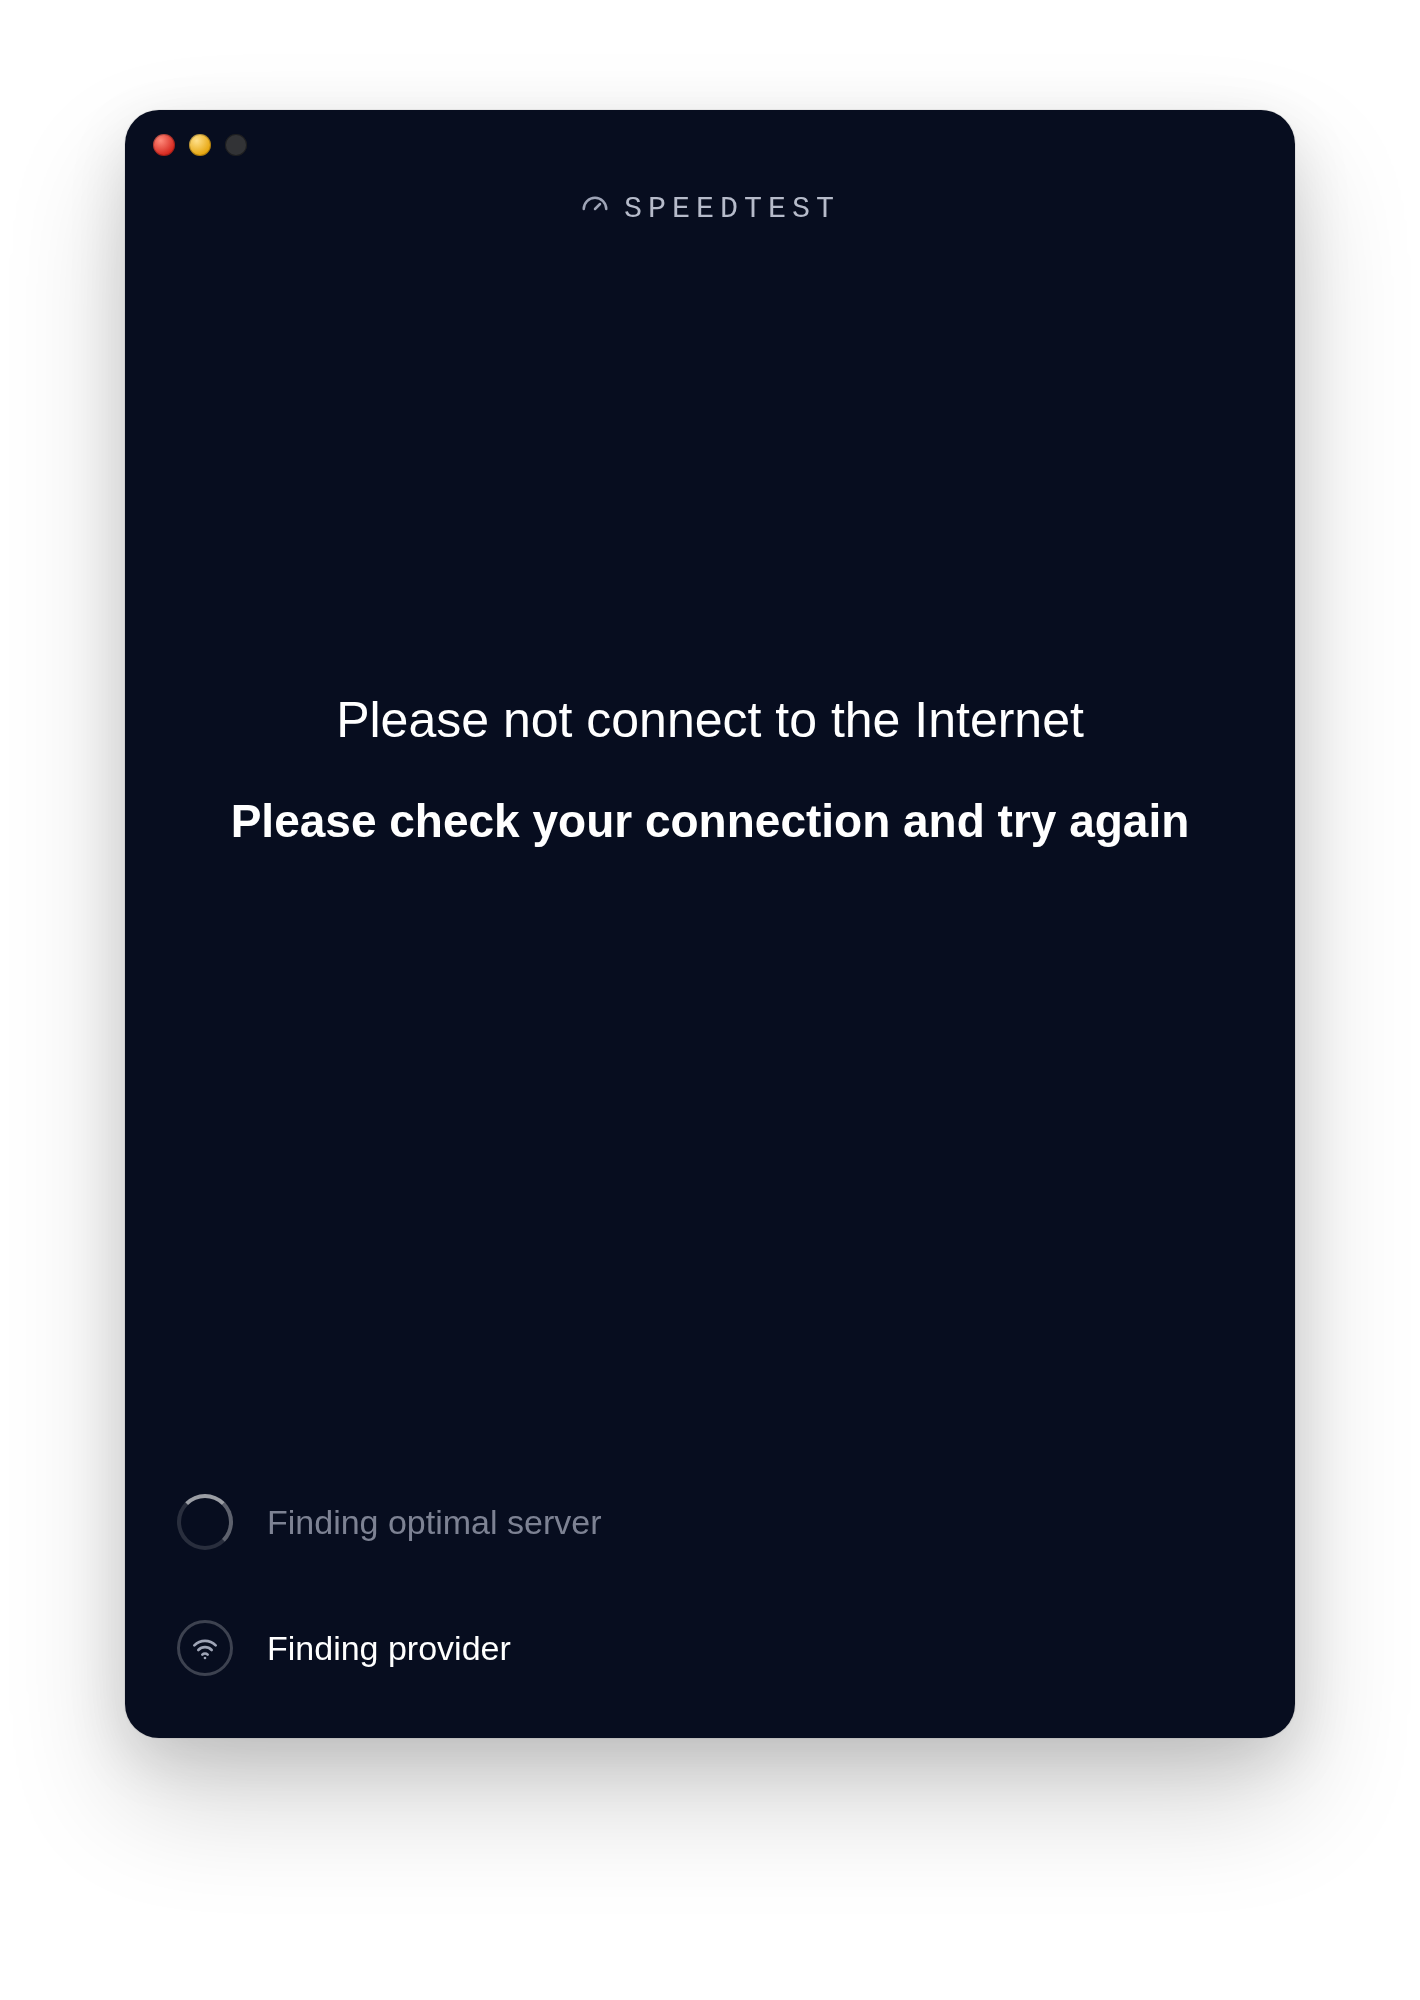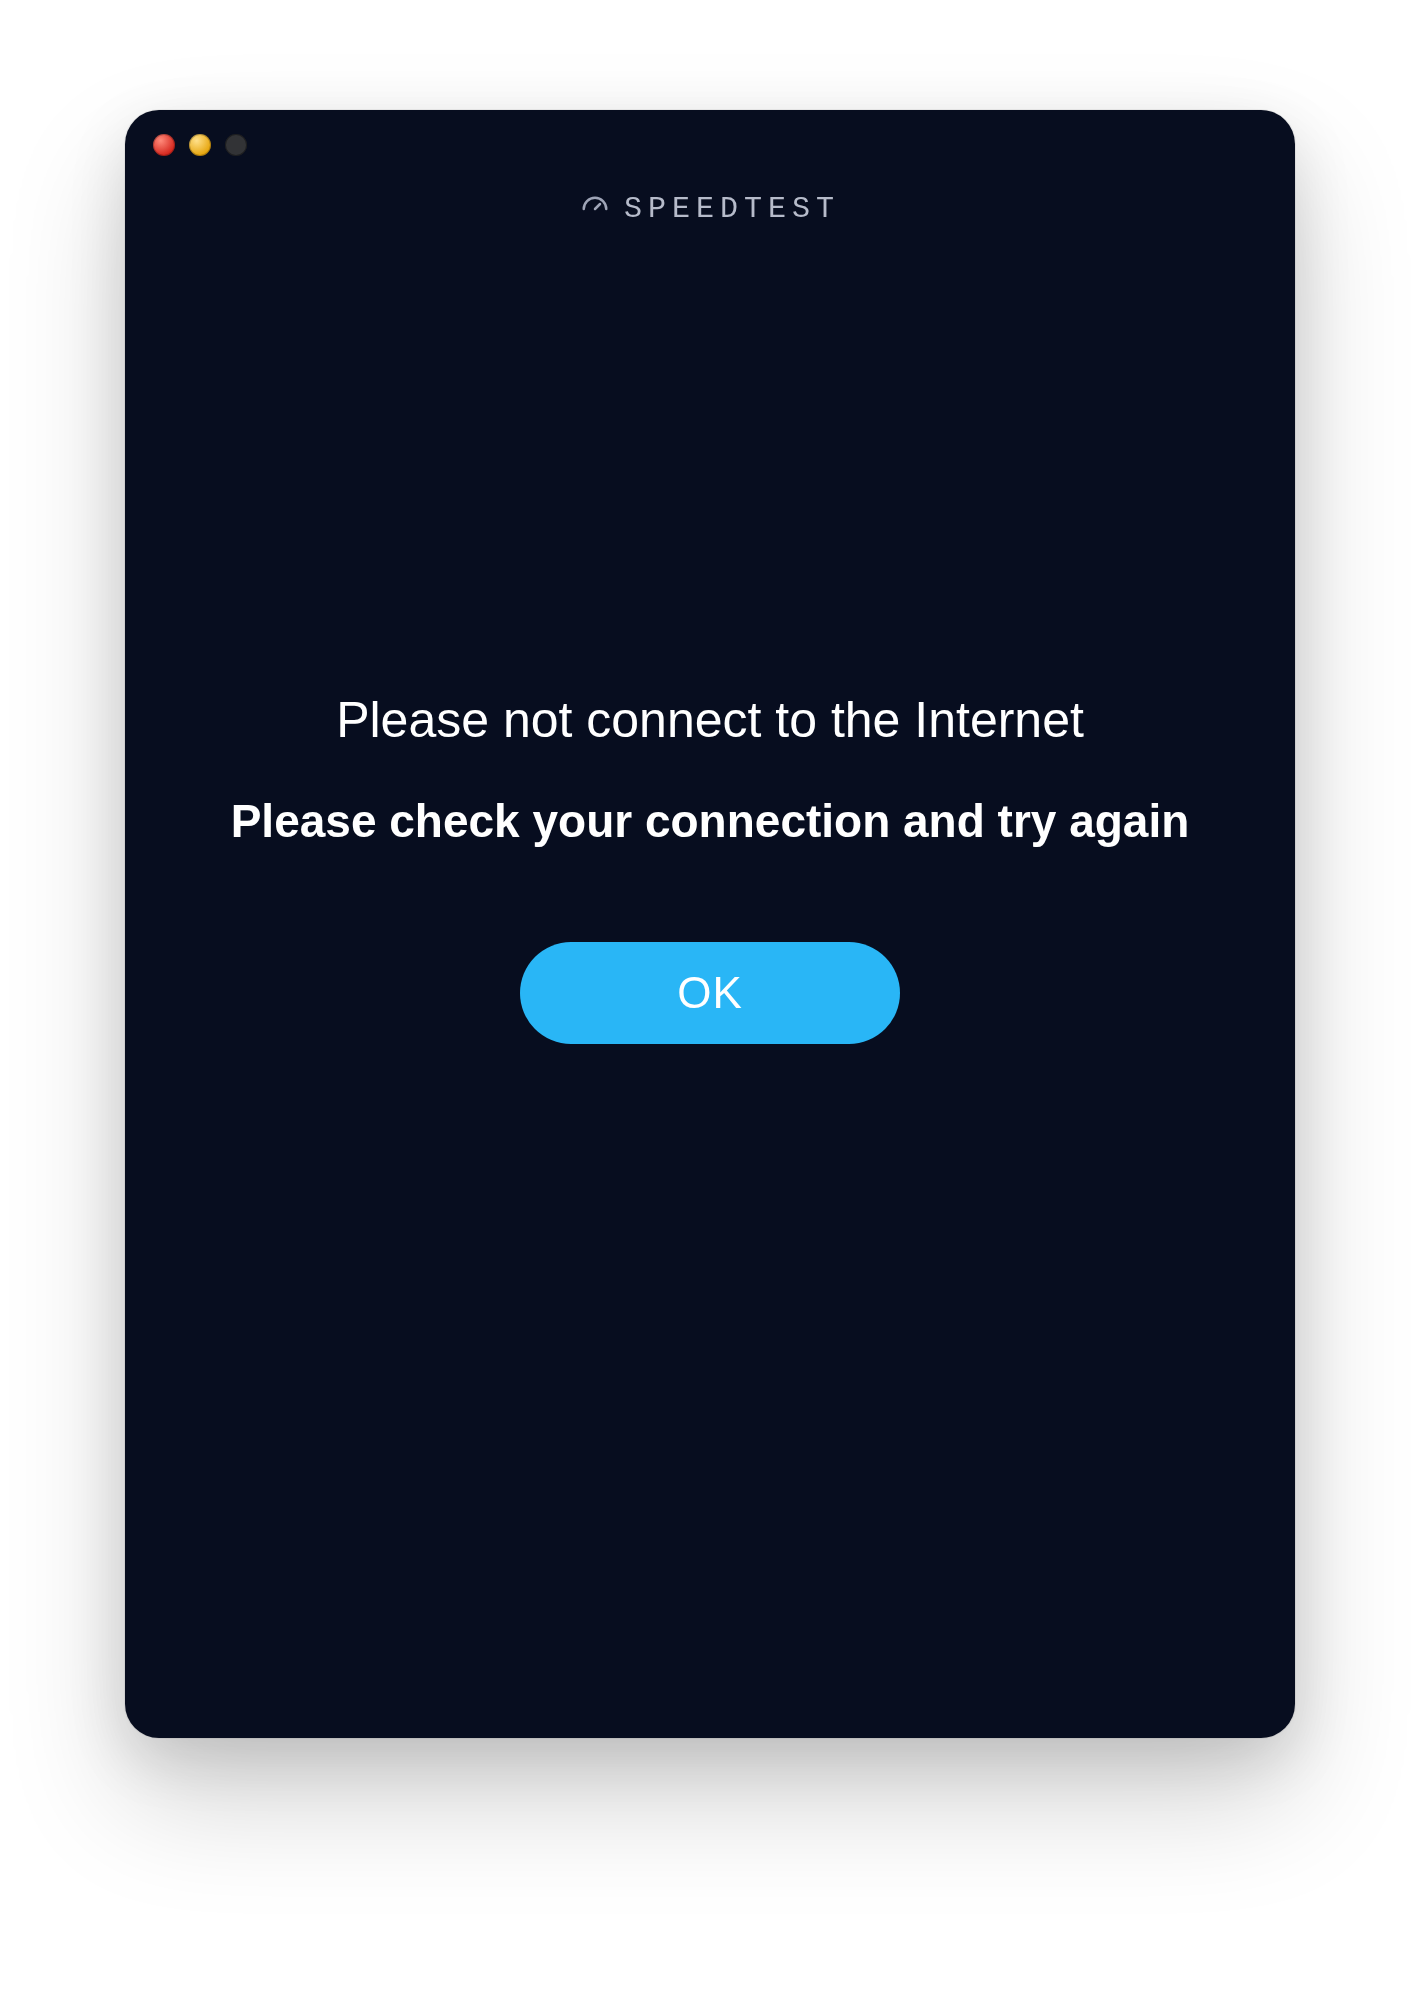--- a/index.html
+++ b/index.html
@@ -174,18 +174,41 @@
           <path d="M3 12a9 9 0 1 1 18 0"></path>
           <path d="M12 12 L16 8"></path>
         </svg>
       </span>
       <span class="brand-text">SPEEDTEST</span>
     </div>
 
     <div class="center">
       <div class="headline">Please not connect to the Internet</div>
       <div class="subline">Please check your connection and try again</div>
-      <button class="ok-btn">OK</button>
-    </div>
-
+    </div>
+
+    <div class="status-list">
+
+      <div class="status-row status-server">
+        <div class="status-icon">
+          <div class="spinner-ring"></div>
+        </div>
+        <div class="status-label">Finding optimal server</div>
+      </div>
+
+      <div class="status-row status-provider">
+        <div class="status-icon">
+          <div class="wifi-circle">
+            <svg width="32" height="32" viewBox="0 0 24 24" fill="none" stroke="#9ea4b6" stroke-width="2" stroke-linecap="round">
+              <path d="M4 10c4.5-4.5 11.5-4.5 16 0"></path>
+              <path d="M7 13.5c2.8-2.8 7.2-2.8 10 0"></path>
+              <path d="M10 17c1.1-1.1 2.9-1.1 4 0"></path>
+              <circle cx="12" cy="19.5" r="1" fill="#9ea4b6" stroke="none"></circle>
+            </svg>
+          </div>
+        </div>
+        <div class="status-label">Finding provider</div>
+      </div>
+
+    </div>
 
   </div>
 </div>
 
 </body></html>

